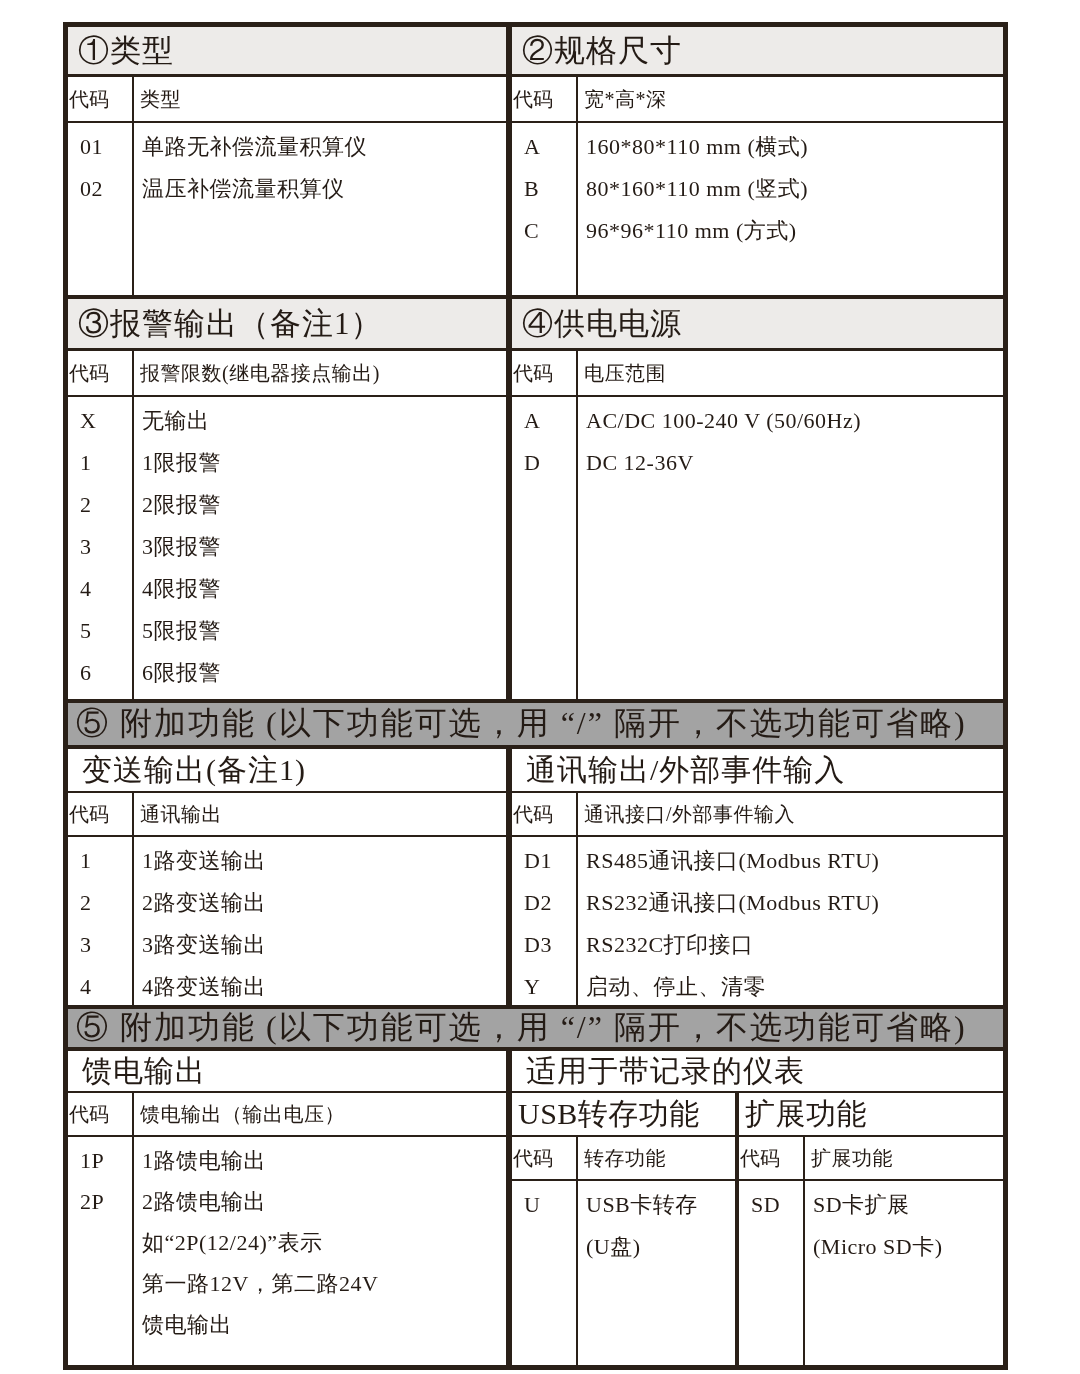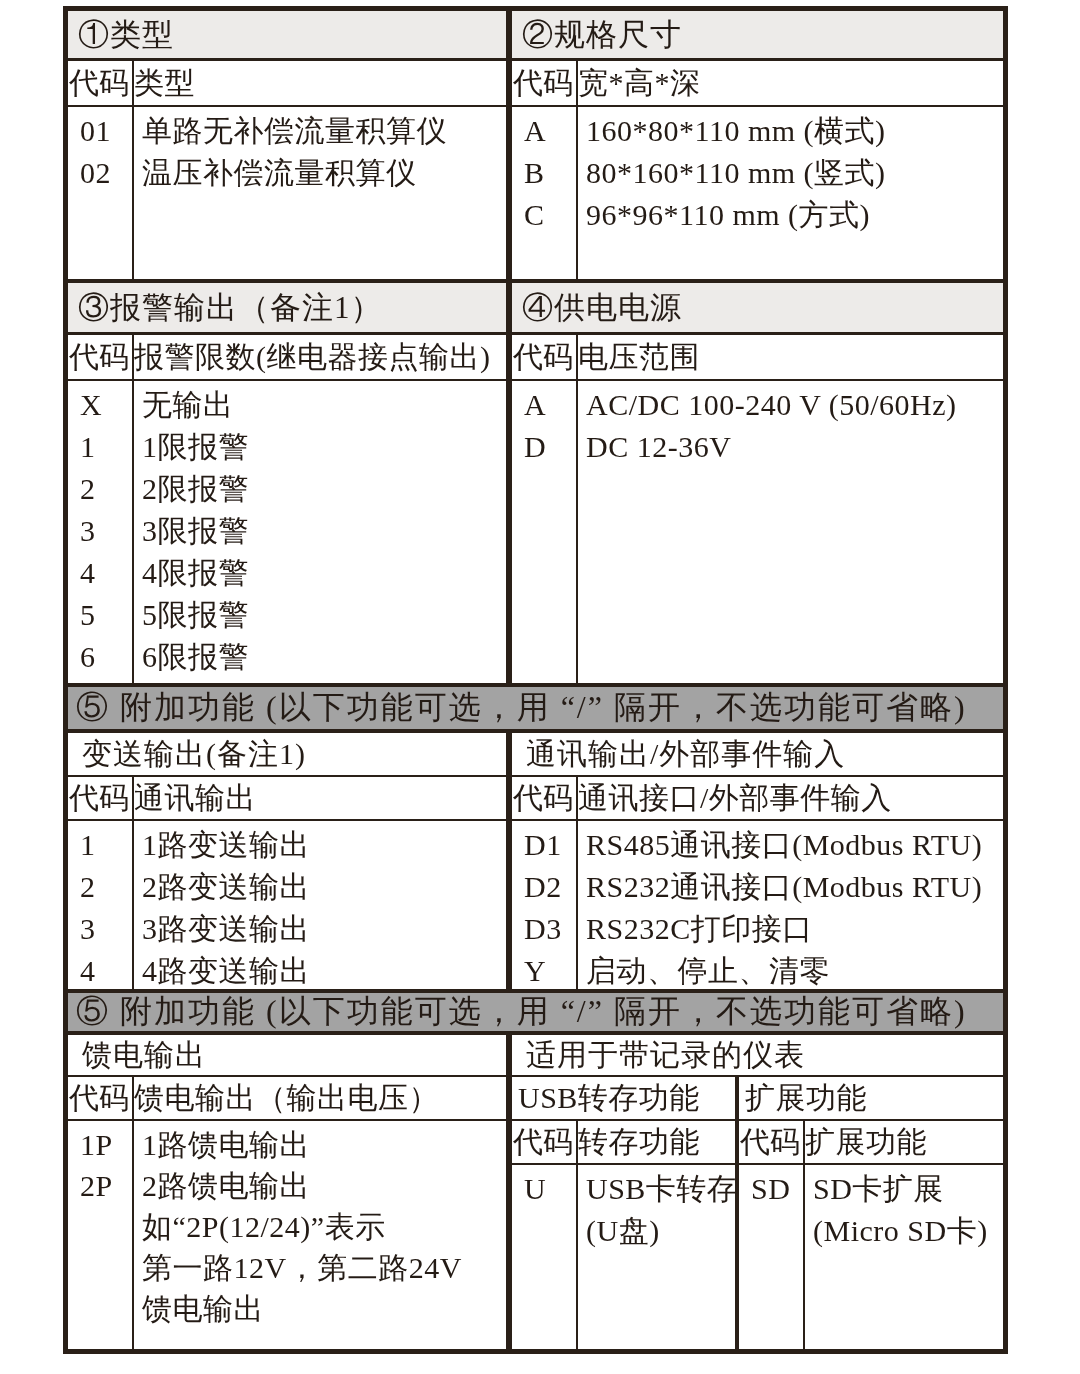--- a/index.html
+++ b/index.html
@@ -2,21 +2,21 @@
 <html><head>
 <meta charset="utf-8">
 <style>
   html,body{margin:0;padding:0;}
   body{
     width:1080px;height:1374px;background:#ffffff;
     font-family:"Liberation Serif","DejaVu Serif",serif;
     color:#241b15;position:relative;overflow:hidden;
   }
   .tbl{
-    position:absolute;left:63px;top:6px;width:945px;height:1348px;
+    position:absolute;left:63px;top:22px;width:945px;height:1348px;
     border:5px solid #2a2018;box-sizing:border-box;
     display:flex;flex-direction:column;background:#ffffff;
   }
   .band{display:flex;flex-direction:row;border-bottom:4px solid #2a2018;box-sizing:border-box;flex:none;}
   .band.last{border-bottom:none;flex:1;}
   .b1{height:272px;}
   .b2{height:404px;justify-content:space-between;}
   .b3{height:260px;}
   .gray-band{
     height:46px;background:#a3a3a3;display:flex;align-items:center;
@@ -31,29 +31,29 @@
     font-size:31px;letter-spacing:1px;white-space:nowrap;
   }
   .b2 .sec-title{height:52px;}
   .label-row{
     flex:none;height:44px;border-bottom:2px solid #2a2018;box-sizing:border-box;
     display:flex;align-items:center;padding-left:14px;font-size:30px;letter-spacing:1px;white-space:nowrap;
   }
   .label-row.h42{height:42px;}
   .colhead{
     flex:none;height:46px;border-bottom:2px solid #2a2018;box-sizing:border-box;
-    display:flex;font-size:30px;letter-spacing:0.5px;
+    display:flex;font-size:20px;letter-spacing:0.5px;
   }
   .colhead.h44{height:44px;}
   .code-w{
     width:66px;flex:none;border-right:2px solid #2a2018;box-sizing:border-box;
     display:flex;align-items:center;padding-left:1px;letter-spacing:0;white-space:nowrap;
   }
-  .desc-w{flex:1;display:flex;align-items:center;white-space:nowrap;min-width:0;}
-  .data{flex:1;display:flex;font-size:30px;letter-spacing:0.5px;min-height:0;}
+  .desc-w{flex:1;display:flex;align-items:center;padding-left:6px;white-space:nowrap;min-width:0;}
+  .data{flex:1;display:flex;font-size:22px;letter-spacing:0.5px;min-height:0;}
   .code-col{width:66px;flex:none;border-right:2px solid #2a2018;box-sizing:border-box;padding:3px 0 0 12px;}
   .desc-col{flex:1;padding:3px 10px 0 8px;min-width:0;}
   .line{height:42px;line-height:42px;white-space:nowrap;}
   .line41{height:41px;line-height:41px;white-space:nowrap;}
   .groups{flex:1;display:flex;min-height:0;}
   .grp{display:flex;flex-direction:column;min-width:0;}
   .grp-usb{width:227px;flex:none;border-right:4px solid #2a2018;box-sizing:border-box;}
   .grp-sd{flex:1;}
   .grp-label{
     flex:none;height:44px;border-bottom:2px solid #2a2018;box-sizing:border-box;

